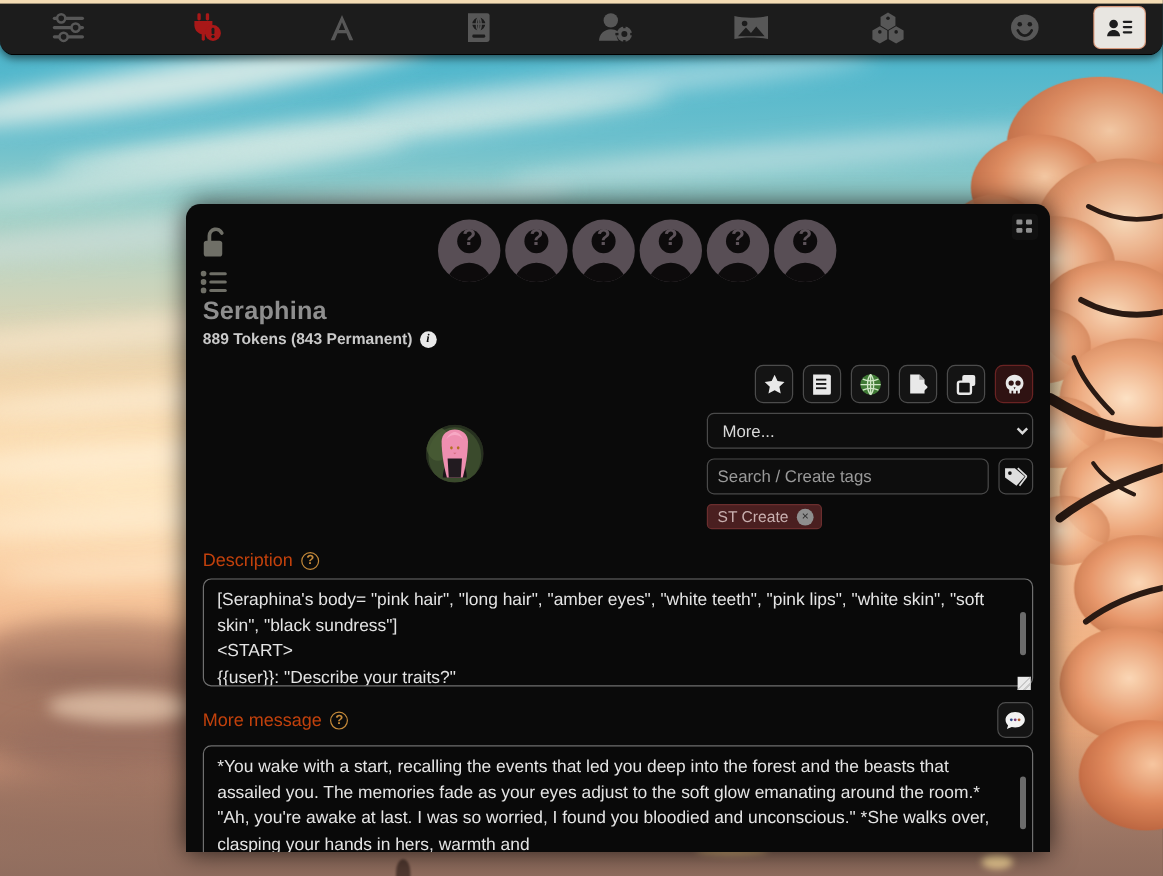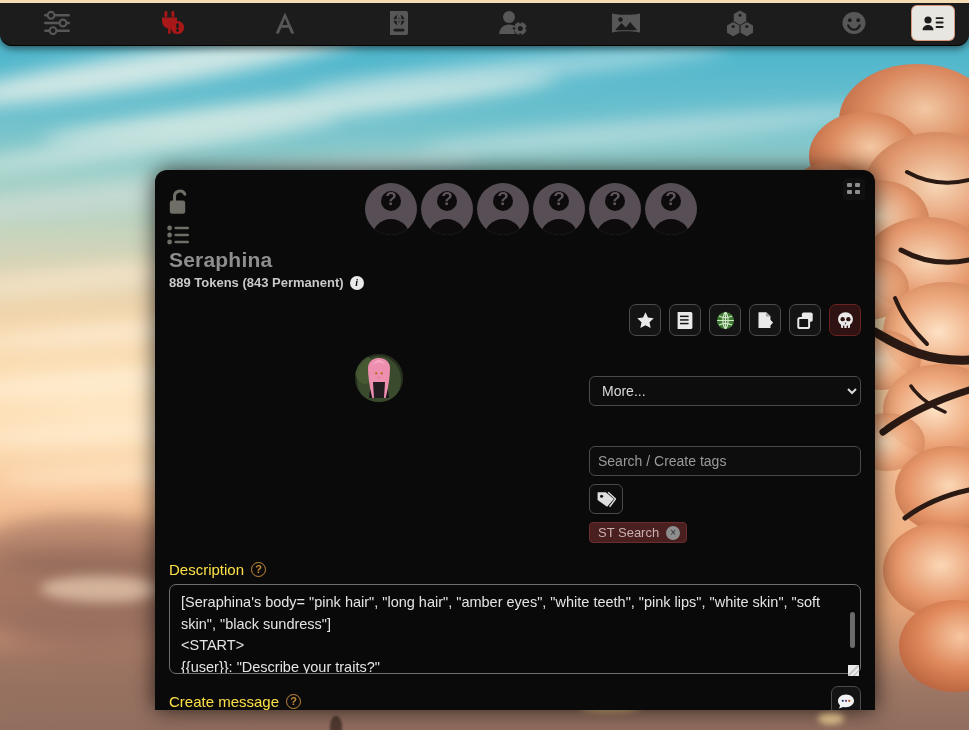--- a/index.html
+++ b/index.html
@@ -161,24 +161,23 @@
   }
   #form-col { width: 272px; display: flex; flex-direction: column; gap: 8px; }
 
   select.fld, input.fld {
     width: 100%; height: 30px;
     background: #0d0d0d; color: #d9d9d9;
     border: 1px solid #4a4a4a; border-radius: 6px;
     padding: 0 8px; font-size: 14px;
     font-family: "Liberation Sans", sans-serif;
     outline: none;
-    margin-top: 32px;
   }
   input.fld::placeholder { color: #9a9a9a; }
-  .tagrow { display: flex; gap: 8px; flex-direction: column; }
+  .tagrow { display: flex; gap: 8px; }
   .tagrow input.fld { flex: 1 1 auto; }
   #tag-btn {
     width: 34px; height: 30px; border-radius: 6px;
     border: 1px solid #4a4a4a; background: #0d0d0d;
     display: flex; align-items: center; justify-content: center; cursor: pointer;
   }
   #tag-list { display: flex; gap: 6px; }
   .tag-chip {
     display: inline-flex; align-items: center; gap: 7px;
     background: #4a1f20; color: #c9b0b0;
@@ -191,21 +190,21 @@
     text-align: center; cursor: pointer;
   }
 
   
   #sections { padding: 10px 14px 0 14px; }
   .sec-head {
     display: flex; align-items: center; justify-content: space-between;
     margin: 8px 0 6px 0;
   }
   .sec-left { display: flex; align-items: center; gap: 7px; }
-  .sec-title { font-size: 15px; color: #fde047; }
+  .sec-title { font-size: 15px; color: #c2410c; }
   .q-mark {
     width: 15px; height: 15px; border-radius: 50%;
     border: 1px solid #c58a3a; color: #c58a3a;
     font-size: 11px; line-height: 13px; text-align: center;
     font-weight: bold; cursor: pointer;
   }
   .bubble-btn {
     width: 30px; height: 30px; border-radius: 7px;
     border: 1px solid #4c4c4c; background: #141414;
     display: flex; align-items: center; justify-content: center; cursor: pointer;
@@ -600,21 +599,21 @@
           <svg width="20" height="18" viewBox="0 0 22 20">
             <path d="M1.6 2.4h9.1l9.1 7.6-7.6 8.6L1.6 11z" fill="#dedede"></path>
             <circle cx="6.1" cy="6.9" r="1.7" fill="#0d0d0d"></circle>
             <path d="M13.4 2.4l8.2 7.6-6.6 8.6" fill="none" stroke="#dedede" stroke-width="1.6"></path>
           </svg>
         </div>
       </div>
 
       <div id="tag-list">
         <span class="tag-chip">
-          <span>ST Search</span>
+          <span>ST Create</span>
           <span class="tag-x">×</span>
         </span>
       </div>
     </div>
   </div>
 
   <div id="sections">
 
     <div class="sec-head">
       <div class="sec-left">
@@ -625,21 +624,21 @@
     <div class="ta-wrap">
       <textarea class="ta" id="desc-ta" spellcheck="false" style="">[Seraphina's body= "pink hair", "long hair", "amber eyes", "white teeth", "pink lips", "white skin", "soft skin", "black sundress"]
 &lt;START&gt;
 {{user}}: "Describe your traits?"</textarea>
       <div class="sb" style="top:28px;height:36px;"></div>
       <div class="grip"></div>
     </div>
 
     <div class="sec-head">
       <div class="sec-left">
-        <span class="sec-title">Create message</span>
+        <span class="sec-title">More message</span>
         <span class="q-mark">?</span>
       </div>
       <div class="bubble-btn">
         <svg width="18" height="17" viewBox="0 0 20 19">
           <path d="M10 1.6c5 0 9 3.2 9 7.2 0 4-4 7.2-9 7.2-1.1 0-2.2-.15-3.2-.45L2.2 17.4l1.2-3.3C2.1 12.8 1 11.1 1 8.8c0-4 4-7.2 9-7.2z" fill="#f2f2f2"></path>
           <circle cx="6.4" cy="8.8" r="1.3" fill="#2b4a8a"></circle>
           <circle cx="10" cy="8.8" r="1.3" fill="#7a3a7a"></circle>
           <circle cx="13.6" cy="8.8" r="1.3" fill="#b05a2a"></circle>
         </svg>
       </div>

